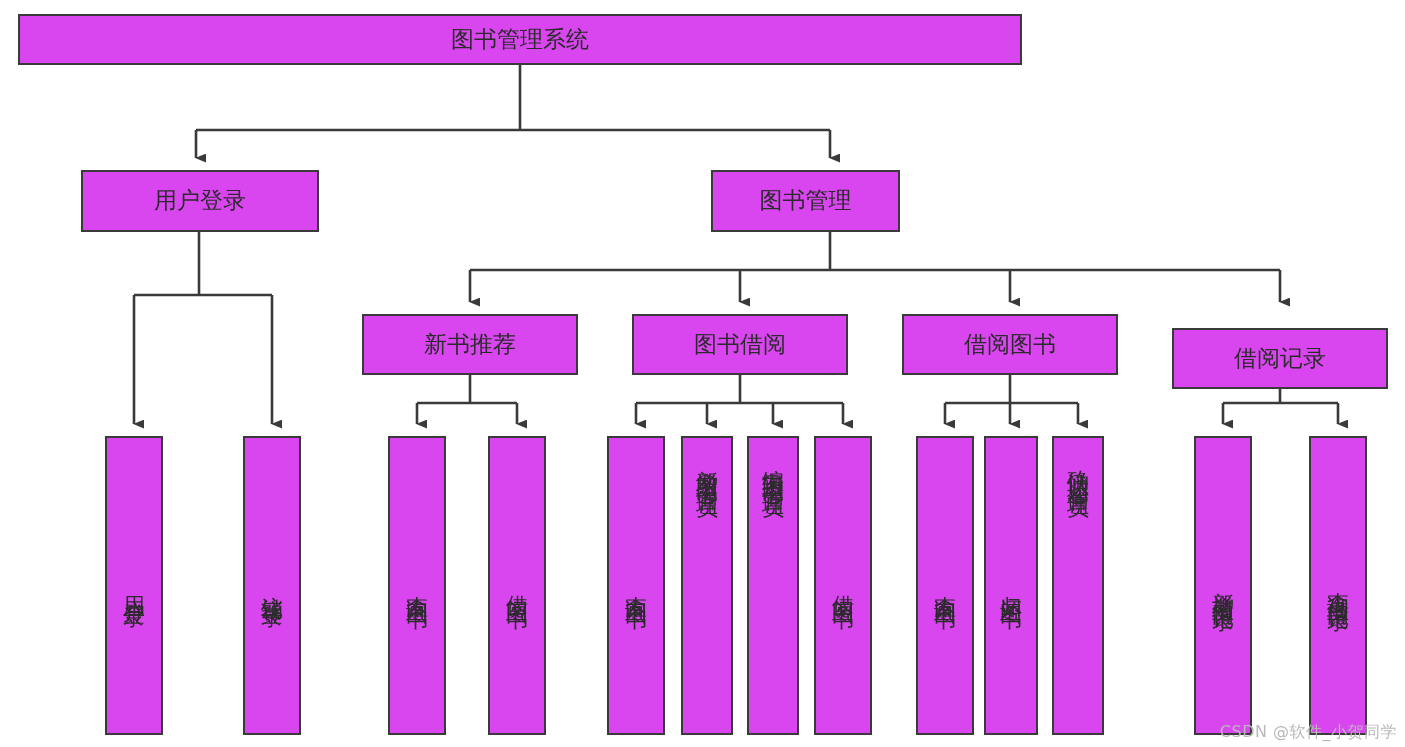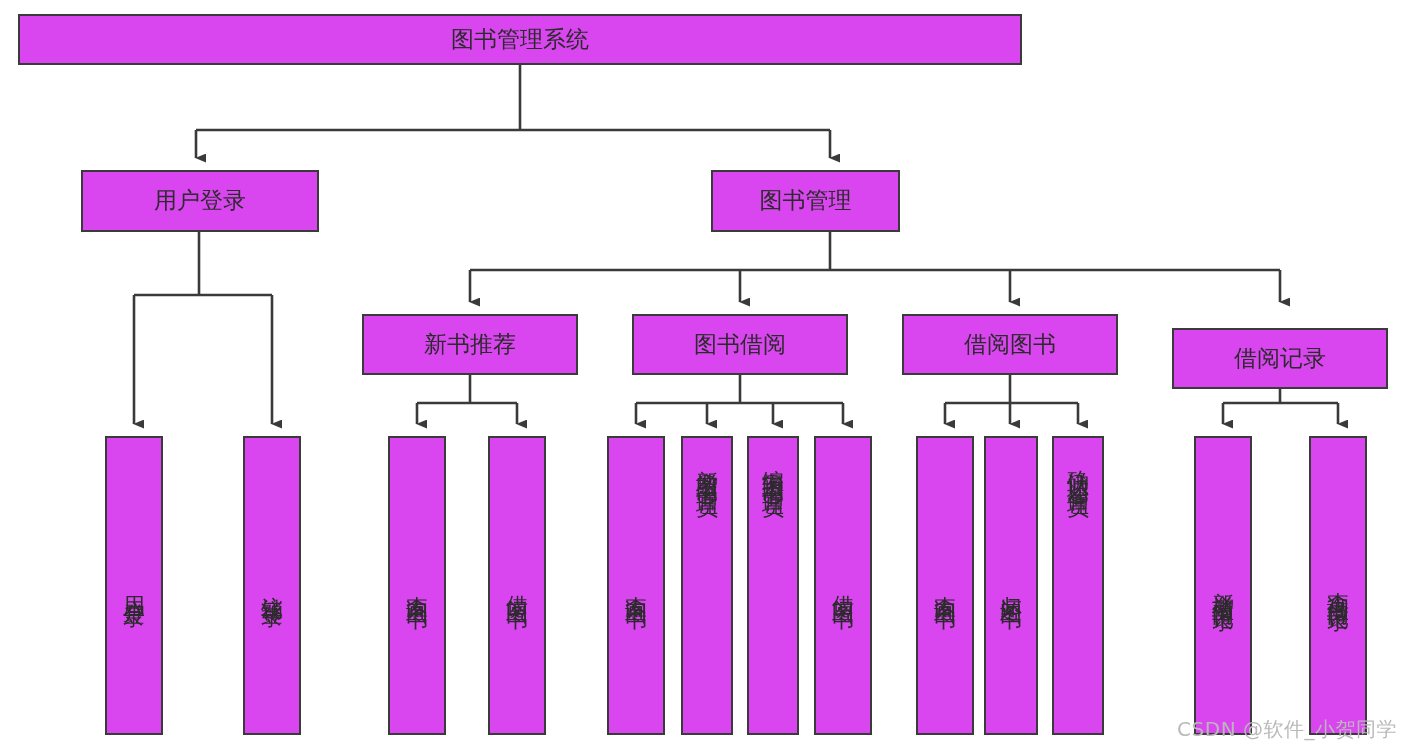--- a/index.html
+++ b/index.html
@@ -64,21 +64,21 @@
     line-height: 1;
   }
   .node.vert.mid {
     align-items: center;
     padding-top: 0;
   }
   .watermark {
     position: absolute;
     right: 8px;
     bottom: 4px;
-    font-size: 20px;
+    font-size: 16px;
     color: #b9b9b9;
     letter-spacing: 0.5px;
     z-index: 5;
     white-space: nowrap;
   }
 </style>
 </head>
 <body>
 
 <div id="canvas">

